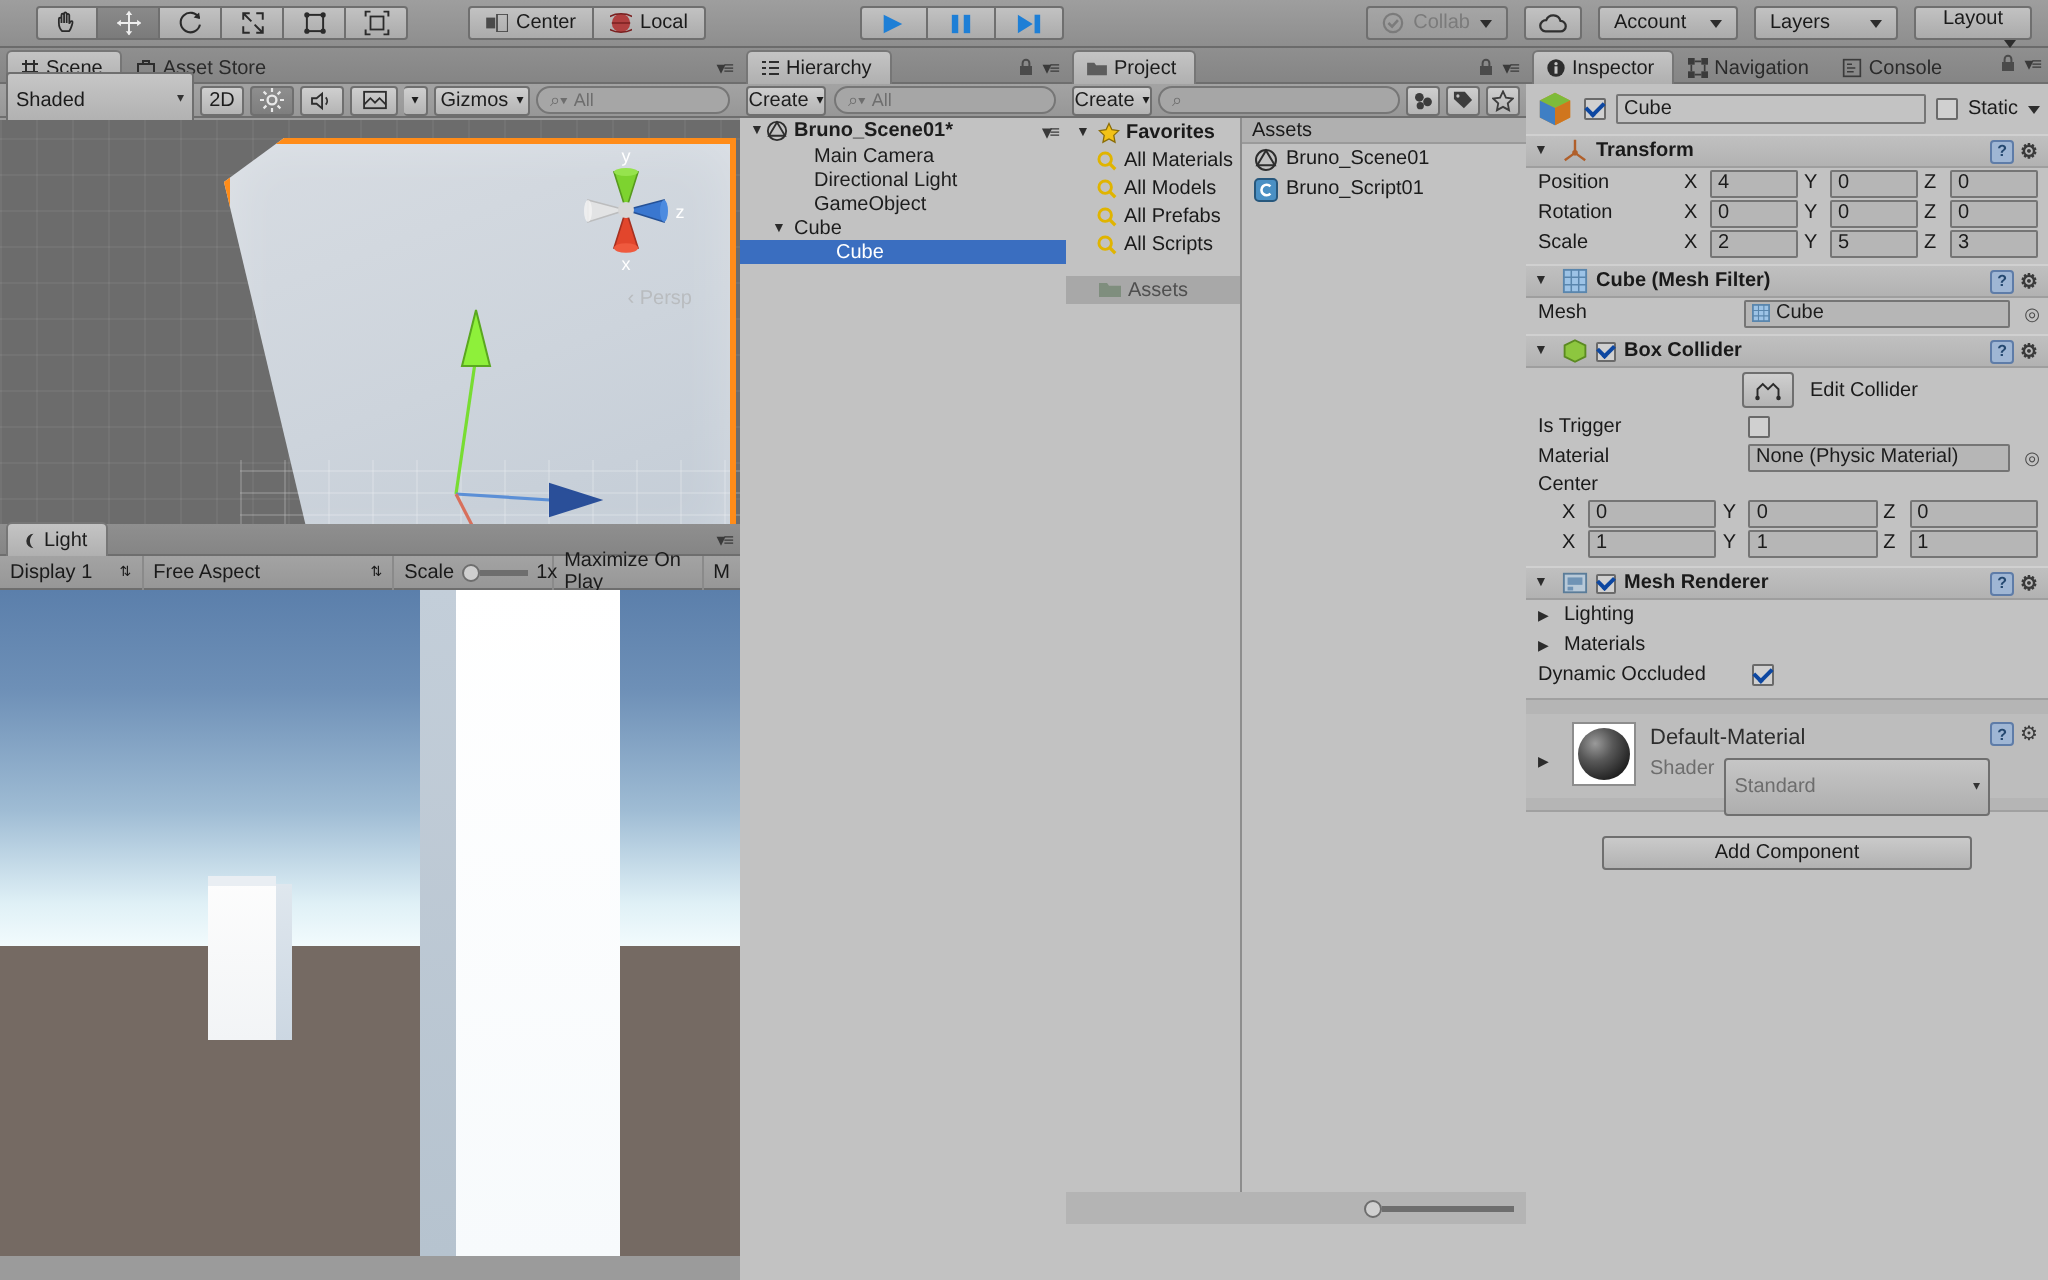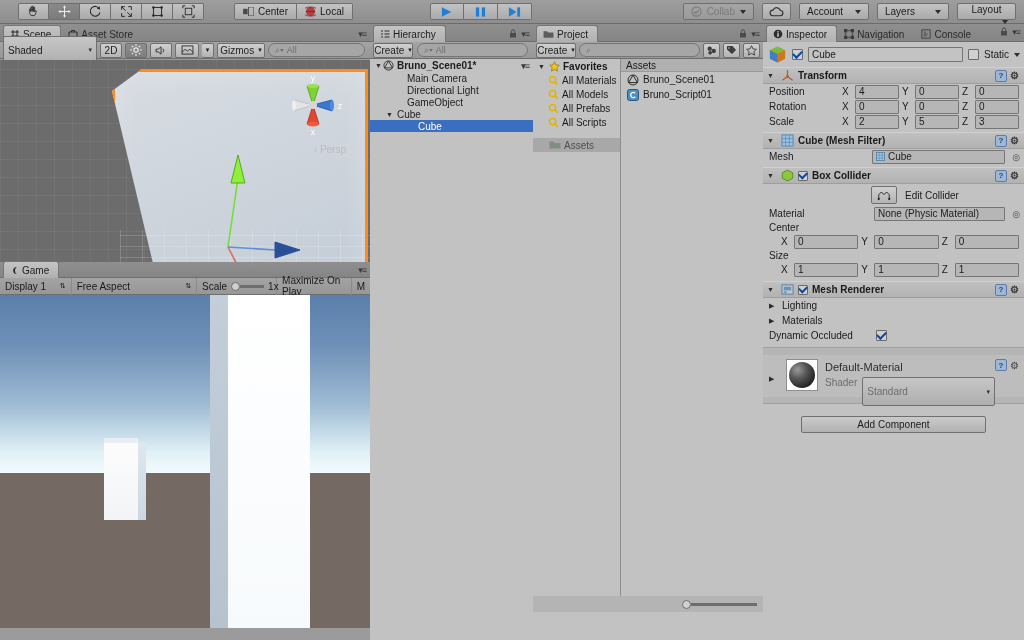--- a/index.html
+++ b/index.html
@@ -397,21 +397,21 @@
       <div class="persp-label">‹ <span>Persp</span></div>
     </div>
   </div>
 
   <div class="game-panel">
     <div class="game-tabstrip">
       <div class="paneltab">
         <svg width="9" height="9" viewBox="0 0 10 10">
             <path d="M7.5 1A4 4 0 1 0 7.5 9 A5 5 0 0 1 7.5 1z" fill="#2d2d2d"></path>
           </svg>
-        <span>Game</span>
+        <span>Light</span>
       </div>
       <div class="lockrow">
         <span class="hamb">▾≡</span>
       </div>
     </div>
 
     <div class="game-toolbar">
       <div class="gt-cell" style="width:73px">
         <span>Display 1</span>
         <span style="margin-left:auto;font-size:7px">⇅</span>
@@ -786,20 +786,24 @@
       <div class="btn" style="width:26px;height:18px">
         <svg width="14" height="11" viewBox="0 0 16 12">
             <path d="M2 10V5l3-3 3 3 3-3 3 3v5" fill="none" stroke="#2a2a2a" stroke-width="1.1"></path>
             <circle cx="2" cy="10" r="1.3" fill="#2a2a2a"></circle>
             <circle cx="14" cy="10" r="1.3" fill="#2a2a2a"></circle>
           </svg>
       </div>
       <span style="font-size:10px">Edit Collider</span>
     </div>
     <div class="prop-row">
+      <span class="prop-label" style="width:102px">Is Trigger</span>
+      <span class="chk"></span>
+    </div>
+    <div class="prop-row">
       <span class="prop-label" style="width:102px">Material</span>
       <div class="fieldbox" style="flex:1">
         <span>None (Physic Material)</span>
       </div>
       <span style="font-size:9px;color:#4a4a4a;padding:0 4px">◎</span>
     </div>
     <div style="height:13px;display:flex;align-items:center;padding-left:6px;font-size:10px">
       <span>Center</span>
     </div>
     <div class="prop-row" style="padding-left:18px">
@@ -808,23 +812,20 @@
           <span>0</span>
         </div>
       <span class="vec-lab">Y</span>
       <div class="fieldbox vec-field">
           <span>0</span>
         </div>
       <span class="vec-lab">Z</span>
       <div class="fieldbox vec-field" style="margin-right:5px">
           <span>0</span>
         </div>
-    </div>
-    <div style="height:13px;display:flex;align-items:center;padding-left:6px;font-size:10px">
-      <span>Size</span>
     </div>
     <div class="prop-row" style="padding-left:18px">
       <span class="vec-lab">X</span>
       <div class="fieldbox vec-field">
           <span>1</span>
         </div>
       <span class="vec-lab">Y</span>
       <div class="fieldbox vec-field">
           <span>1</span>
         </div>

